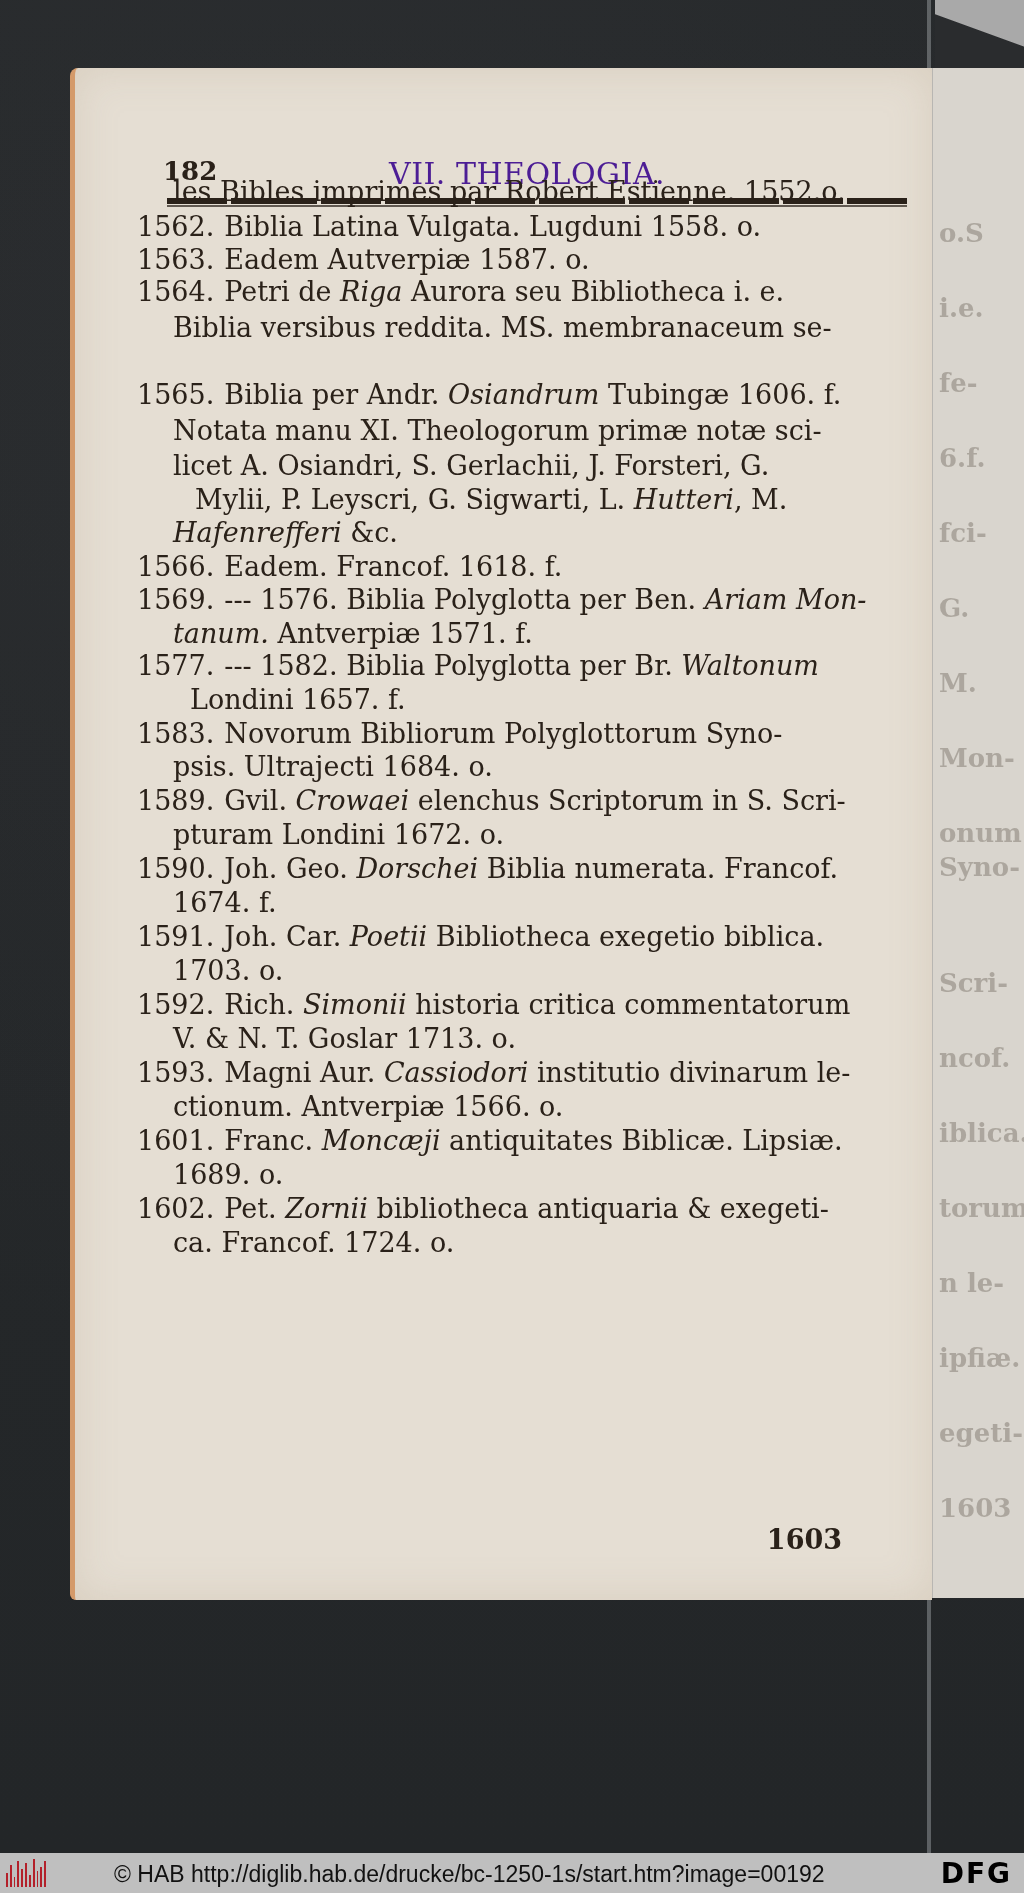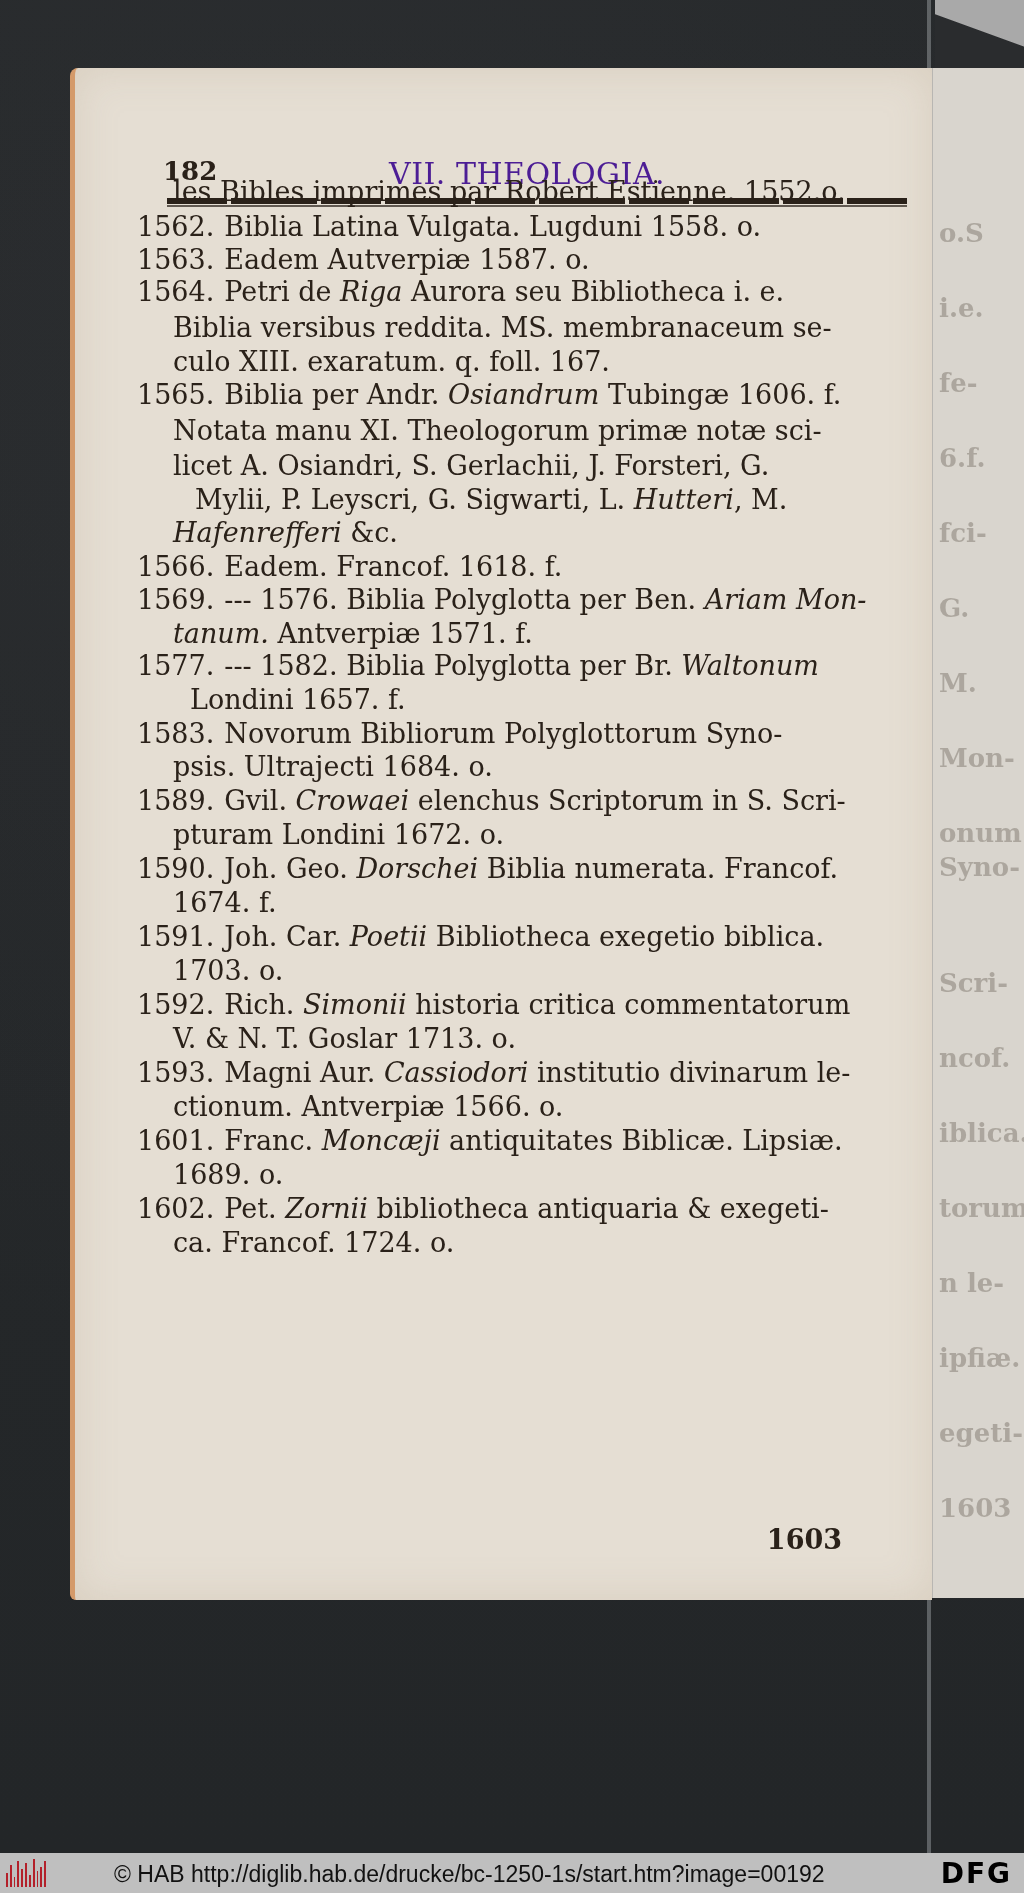--- a/index.html
+++ b/index.html
@@ -128,21 +128,20 @@
       <span class="running-title">VII. THEOLOGIA.</span>
     </div>
     <div class="header-rule"></div>
     <div class="header-rule2"></div>
     <div class="catchword">1603</div>
   <div class="line" style="left: 98px; top: 106px;"><span>les Bibles imprimes par Robert Estienne. 1552.o.</span></div>
       <div class="line" style="left: 62px; top: 141px;"><span class="num">1562.</span><span>Biblia Latina Vulgata. Lugduni 1558. o.</span></div>
       <div class="line" style="left: 62px; top: 174px;"><span class="num">1563.</span><span>Eadem Autverpiæ 1587. o.</span></div>
       <div class="line" style="left: 62px; top: 206px;"><span class="num">1564.</span><span>Petri de </span><span class="it">Riga</span><span> Aurora seu Bibliotheca i. e.</span></div>
       <div class="line" style="left: 98px; top: 242px;"><span>Biblia versibus reddita. MS. membranaceum se-</span></div>
-      <div class="line" style="left: 98px; top: 276px;"><span>culo XIII. exaratum. q. foll. 167.</span></div>
       <div class="line" style="left: 62px; top: 309px;"><span class="num">1565.</span><span>Biblia per Andr. </span><span class="it">Osiandrum</span><span> Tubingæ 1606. f.</span></div>
       <div class="line" style="left: 98px; top: 380px;"><span>licet A. Osiandri, S. Gerlachii, J. Forsteri, G.</span></div>
       <div class="line" style="left: 98px; top: 345px;"><span>Notata manu XI. Theologorum primæ notæ sci-</span></div>
       <div class="line" style="left: 98px; top: 414px; margin-left: 22px;"><span>Mylii, P. Leyscri, G. Sigwarti, L. </span><span class="it">Hutteri</span><span>, M.</span></div>
       <div class="line" style="left: 98px; top: 447px;"><span class="it">Hafenrefferi</span><span> &amp;c.</span></div>
       <div class="line" style="left: 62px; top: 481px;"><span class="num">1566.</span><span>Eadem. Francof. 1618. f.</span></div>
       <div class="line" style="left: 62px; top: 514px;"><span class="num">1569.</span><span>--- 1576. Biblia Polyglotta per Ben. </span><span class="it">Ariam Mon-</span></div>
       <div class="line" style="left: 98px; top: 548px;"><span class="it">tanum.</span><span> Antverpiæ 1571. f.</span></div>
       <div class="line" style="left: 62px; top: 580px;"><span class="num">1577.</span><span>--- 1582. Biblia Polyglotta per Br. </span><span class="it">Waltonum</span></div>
       <div class="line" style="left: 98px; top: 614px; margin-left: 17px;"><span>Londini 1657. f.</span></div>

